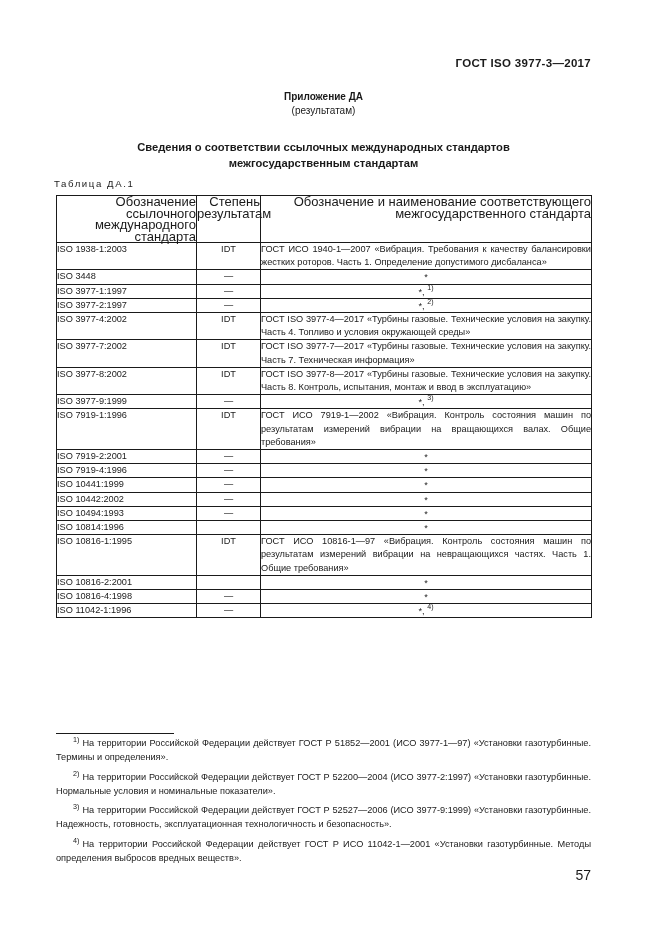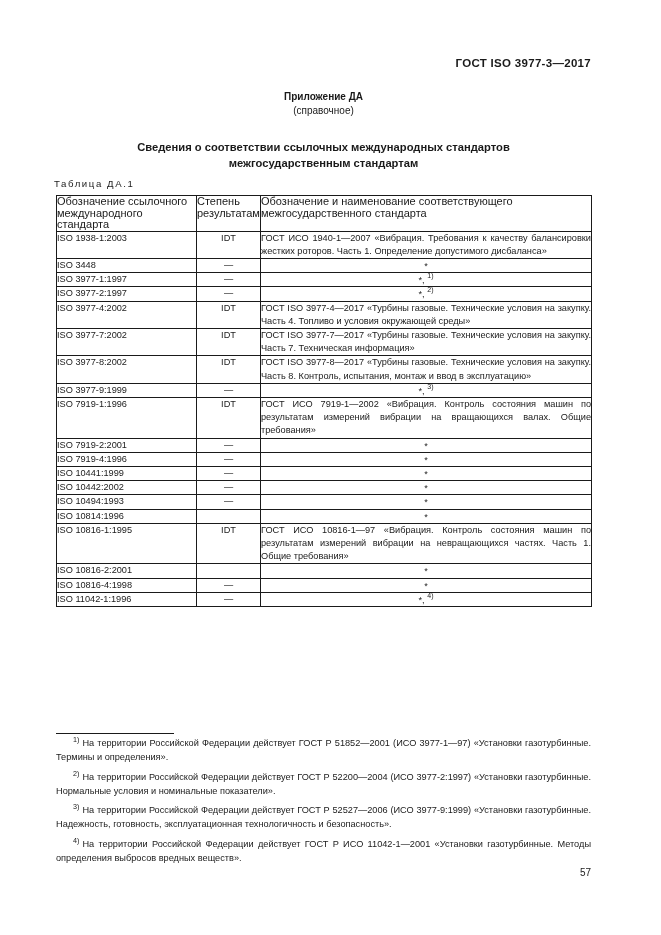--- a/index.html
+++ b/index.html
@@ -84,23 +84,23 @@
     width: 535px;
     table-layout: fixed;
   }
   table.da td, table.da th {
     border: 1px solid #1a1a1a;
     vertical-align: top;
     padding: 0;
   }
   thead th {
     font-weight: normal;
-    font-size: 11px;
+    font-size: 13px;
     line-height: 11.5px;
-    text-align: left;
+    text-align: right;
     padding: 5px 4px 5px 4px;
     vertical-align: middle;
   }
   .col-a { width: 140px; }
   .col-b { width: 64px; }
   .col-c { width: 331px; }
 
   tbody td {
     font-size: 9.2px;
     line-height: 13.2px;
@@ -161,33 +161,33 @@
     vertical-align: super;
     line-height: 0;
   }
   .fn-item .sp { display: inline-block; width: 3px; }
 
   
   .page-num {
     position: absolute;
     top: 867px;
     right: 78px;
-    font-size: 10px;
+    font-size: 14px;
   }
 </style>
 </head>
 <body>
 
 <div class="page">
 
   <div class="doc-header">ГОСТ ISO 3977-3—2017</div>
 
   <div class="annex-block">
     <div class="annex-name">Приложение ДА</div>
-    <div class="annex-kind">(справочное)</div>
+    <div class="annex-kind">(результатам)</div>
   </div>
 
   <div class="section-title">
     <div>Сведения о соответствии ссылочных международных стандартов</div>
     <div>межгосударственным стандартам</div>
   </div>
 
   <div class="table-caption">Таблица ДА.1</div>
 
   <div class="tbl-wrap">

